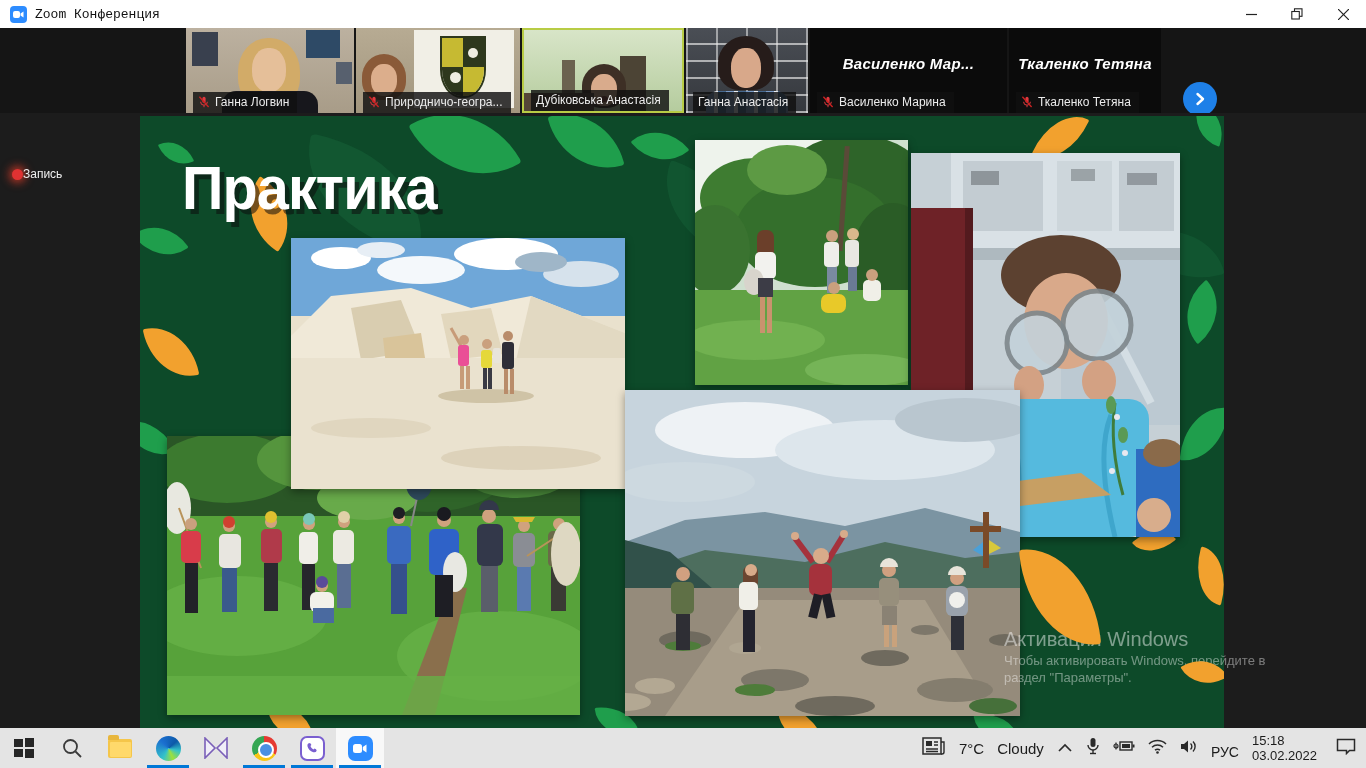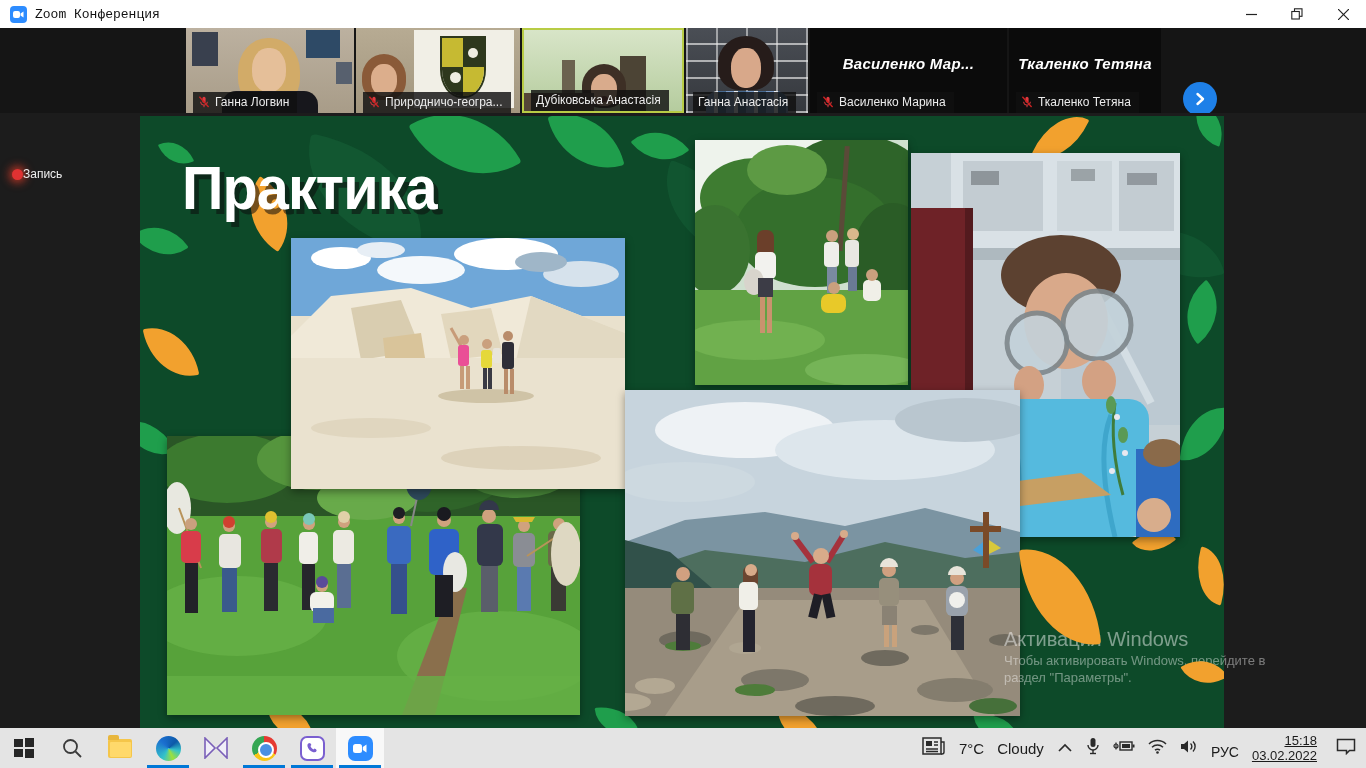--- a/index.html
+++ b/index.html
@@ -100,21 +100,21 @@
              display:flex; align-items:stretch; }
   .tb-apps { display:flex; }
   .tb-cell { position:relative; width:48px; height:40px; display:flex; align-items:center;
              justify-content:center; cursor:pointer; }
   .tb-cell.running::after { content:""; position:absolute; left:3px; right:3px; bottom:0; height:3px;
                             background:var(--taskbar-underline,#0078d7); }
   .tb-cell.focused { background:#f8f8f8; }
   .tray { position:absolute; right:0; top:0; height:40px; display:flex; align-items:center; gap:13px;
           padding-right:10px; color:#1b1b1b; }
   .tray-text { font-size:15px; }
-  .clock { text-align:right; font-size:13px; line-height:15px;text-decoration:underline; }
+  .clock { text-align:left; font-size:13px; line-height:15px; }
   .lang { font-size:14px;margin-top:8px; }
 
   
   .folder { width:24px; height:19px; background:#f5c64a; border-radius:2px; position:relative; }
   .folder::before { content:""; position:absolute; left:0; top:-4px; width:11px; height:5px;
                     background:#e8b63c; border-radius:2px 2px 0 0; }
   .folder::after { content:""; position:absolute; left:2px; top:3px; right:1px; bottom:1px;
                    background:#ffd96b; border-radius:1px; }
   .edge-ball { width:25px; height:25px; border-radius:50%;
                background: conic-gradient(from 210deg,#34c3c9,#1b6fd0 30%,#0d59a8 55%,#34c3c9 70%,#9ee03c 85%,#34c3c9); }

